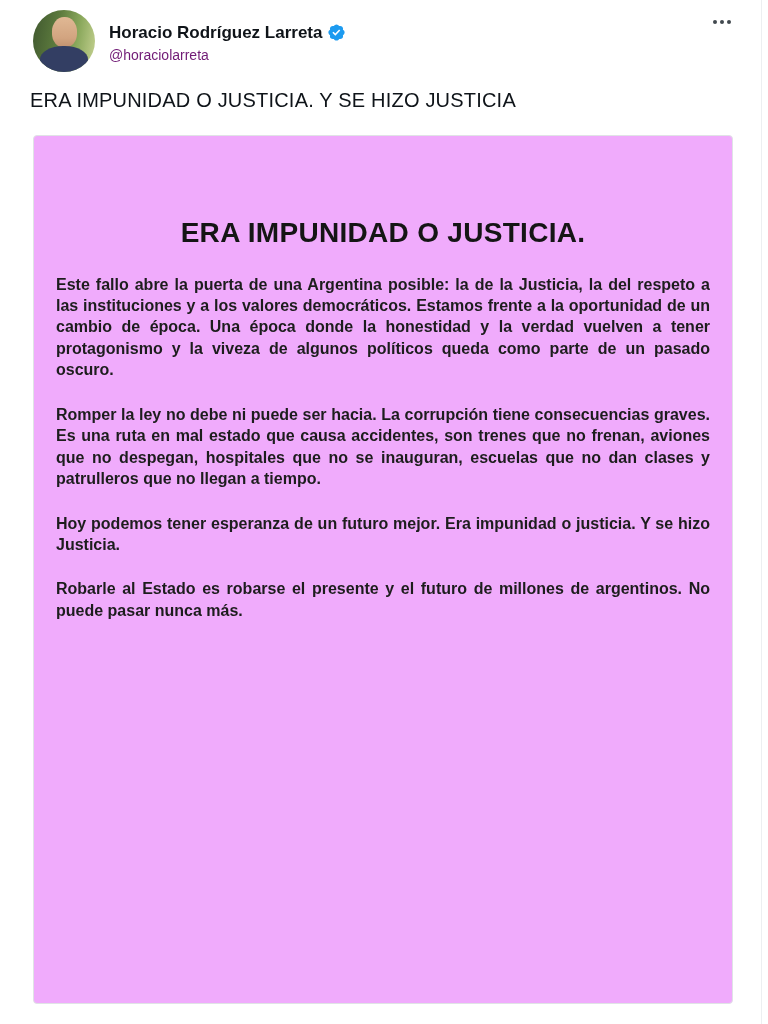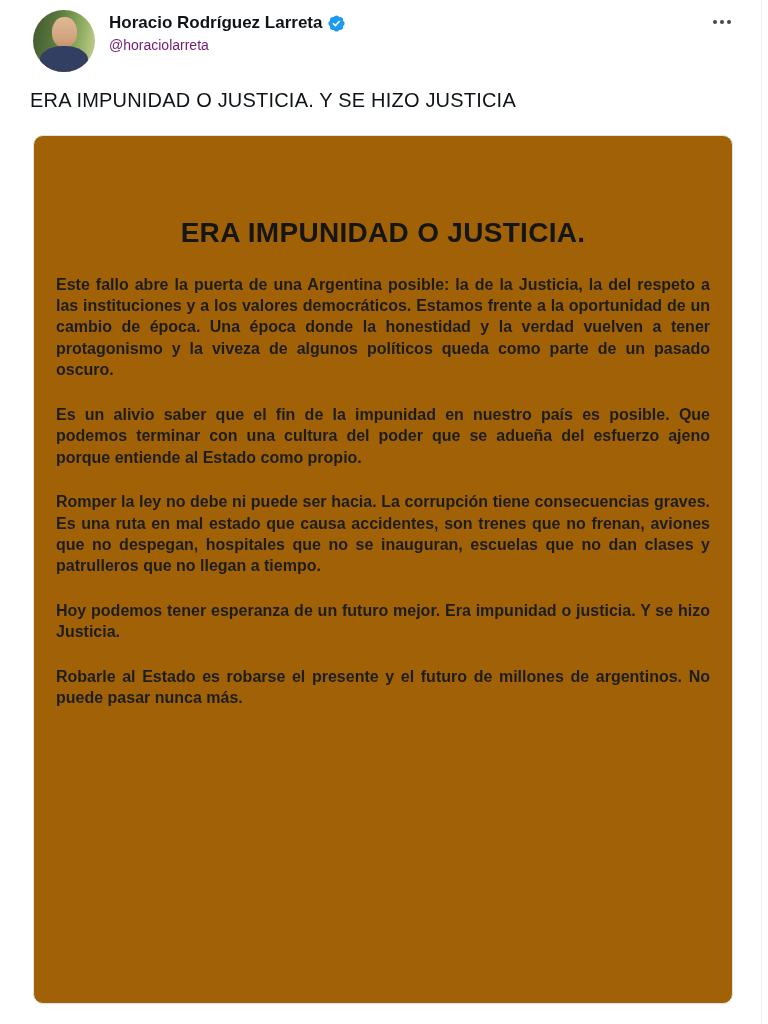--- a/index.html
+++ b/index.html
@@ -16,21 +16,21 @@
     width: 762px;
     height: 1024px;
     border-right: 1px solid #edeff1;
     background: #ffffff;
   }
   
   .tweet-header {
     position: relative;
     padding: 10px 24px 0 33px;
     display: flex;
-    align-items: flex-start;
+    align-items: center;
   }
   .avatar {
     width: 62px;
     height: 62px;
     border-radius: 50%;
     overflow: hidden;
     position: relative;
     flex: 0 0 auto;
     background: linear-gradient(100deg, #3f572f 0%, #5c7a3d 38%, #8aa85c 68%, #c9d494 100%);
     cursor: pointer;
@@ -88,22 +88,22 @@
     line-height: 1.2;
     color: #0f1419;
     letter-spacing: 0.2px;
   }
   
   .card {
     margin: 23px 0 0 33px;
     width: 700px;
     height: 869px;
     border: 1px solid #e0e3e6;
-    border-radius: 10px;
-    background: #a16207;
+    border-radius: 4px;
+    background: #f0abfc;
     padding: 80px 22px 40px;
     overflow: hidden;
     cursor: pointer;
   }
   .card-title {
     margin: 0 0 24px;
     text-align: center;
     font-size: 28px;
     font-weight: 700;
     line-height: 1.2;
@@ -148,20 +148,19 @@
       </button>
     </header>
 
     <div class="tweet-text">ERA IMPUNIDAD O JUSTICIA. Y SE HIZO JUSTICIA</div>
 
     <figure class="card" style="margin-block:23px 0;">
       <h2 class="card-title">
         <span>ERA IMPUNIDAD O JUSTICIA.</span>
       </h2>
       <p class="card-p">Este fallo abre la puerta de una Argentina posible: la de la Justicia, la del respeto a las instituciones y a los valores democráticos. Estamos frente a la oportunidad de un cambio de época. Una época donde la honestidad y la verdad vuelven a tener protagonismo y la viveza de algunos políticos queda como parte de un pasado oscuro.</p>
-      <p class="card-p">Es un alivio saber que el fin de la impunidad en nuestro país es posible. Que podemos terminar con una cultura del poder que se adueña del esfuerzo ajeno porque entiende al Estado como propio.</p>
       <p class="card-p">Romper la ley no debe ni puede ser hacia. La corrupción tiene consecuencias graves. Es una ruta en mal estado que causa accidentes, son trenes que no frenan, aviones que no despegan, hospitales que no se inauguran, escuelas que no dan clases y patrulleros que no llegan a tiempo.</p>
       <p class="card-p">Hoy podemos tener esperanza de un futuro mejor. Era impunidad o justicia. Y se hizo Justicia.</p>
       <p class="card-p">Robarle al Estado es robarse el presente y el futuro de millones de argentinos. No puede pasar nunca más.</p>
     </figure>
 
   </article>
 </div>
 
 </body></html>

